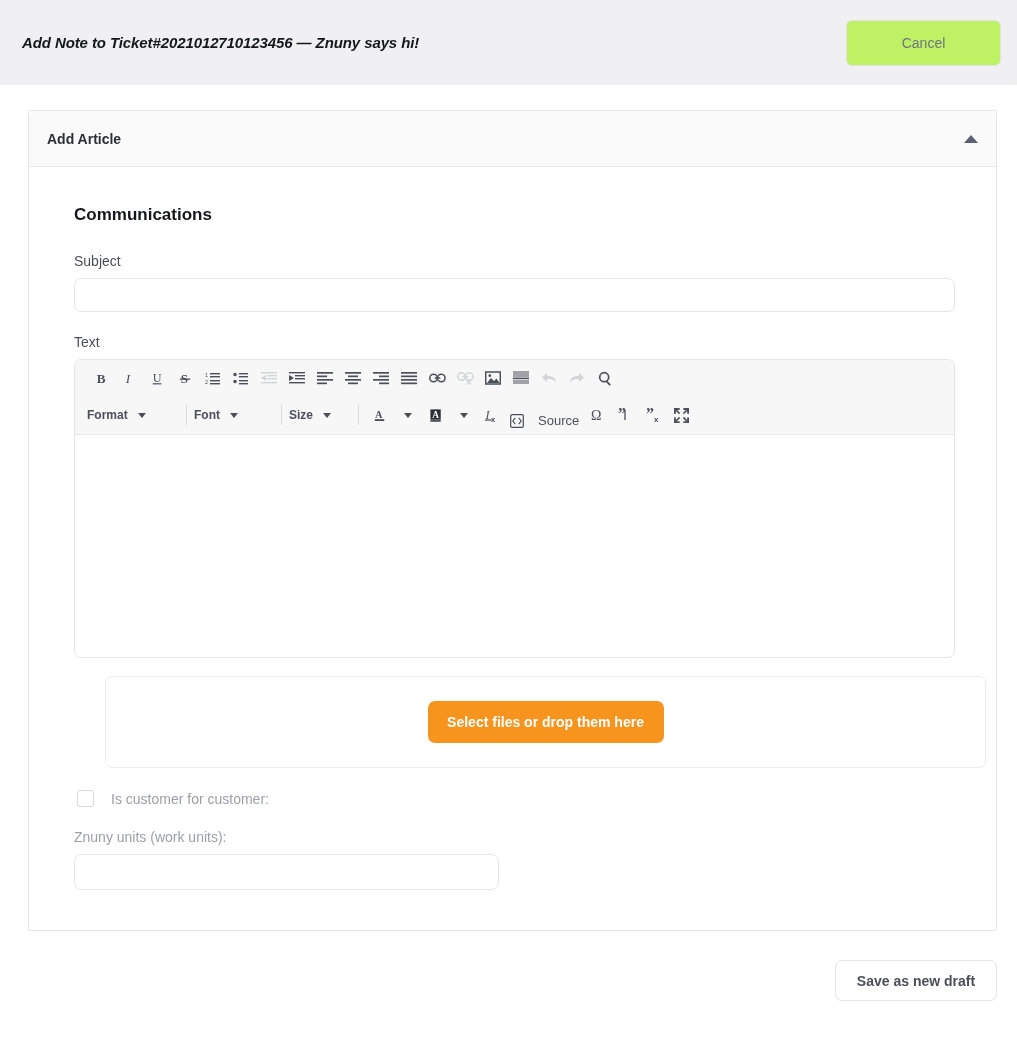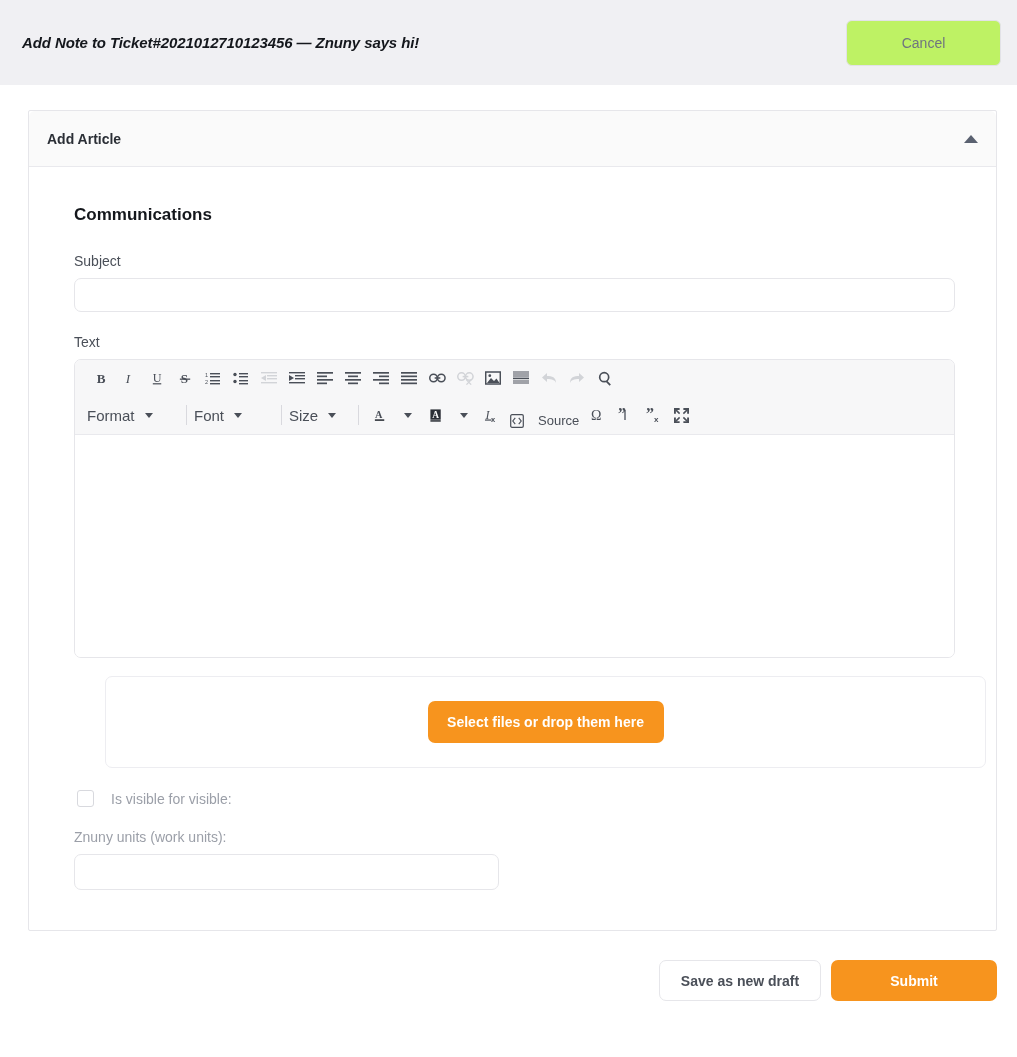--- a/index.html
+++ b/index.html
@@ -135,21 +135,22 @@
   }
   .tb-btn.disabled { color: #d2d4d8; cursor: default; }
   .tb-btn svg { display: block; }
   .tb-sep {
     width: 1px; height: 20px; background: #d9d9de; margin: 0 7px;
     flex: none;
   }
   .tb-combo {
     display: flex; align-items: center;
     height: 26px; cursor: pointer; color: #4a4f58;
-    font-size: 15px;
+    font-size: 12px;
+    font-weight: bold;
   }
   .tb-combo .combo-label { white-space: nowrap; }
   .tb-combo .caret {
     width: 0; height: 0;
     border-left: 4px solid transparent;
     border-right: 4px solid transparent;
     border-top: 5px solid #4a4f58;
     margin-left: 10px;
   }
   .combo-format { width: 92px; }
@@ -500,27 +501,26 @@
       </div>
 
       
       <div class="dropzone">
         <button class="btn-orange">Select files or drop them here</button>
       </div>
 
       
       <div class="checkbox-row">
         <div class="checkbox"></div>
-        <div class="checkbox-label">Is visible for visible:</div>
+        <div class="checkbox-label">Is customer for customer:</div>
       </div>
 
       <div class="muted-label">Znuny units (work units):</div>
       <input class="time-input" type="text" value="" style="">
 
     </div>
   </div>
 
   <div class="footer-actions">
     <button class="btn-draft">Save as new draft</button>
-    <button class="btn-orange btn-submit">Submit</button>
   </div>
 
 </div>
 
 </body></html>

